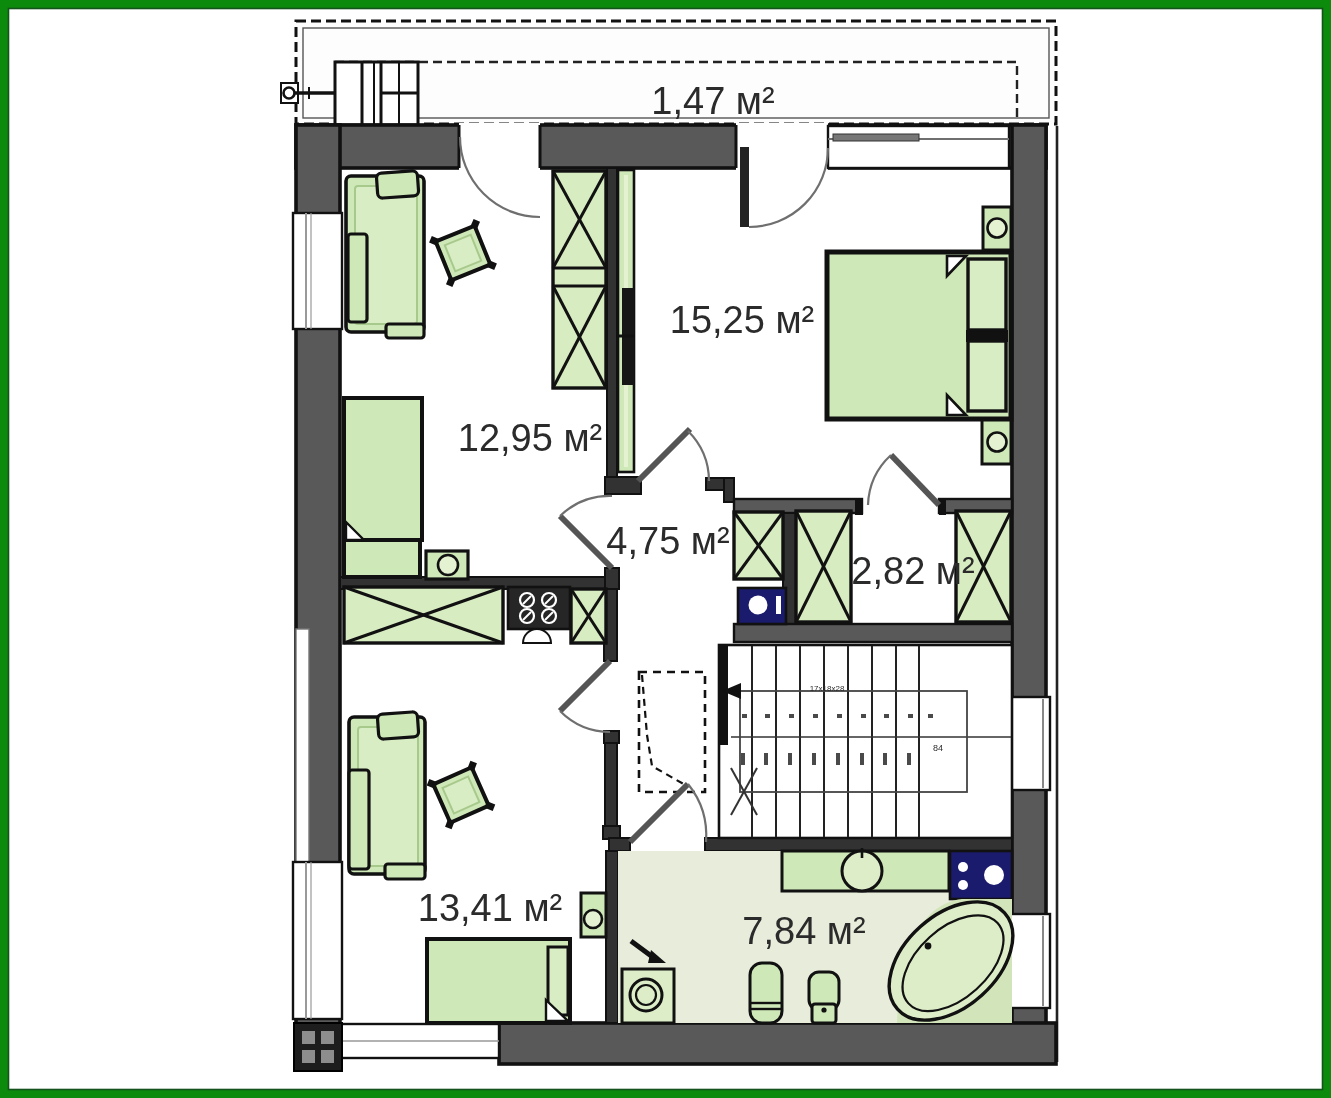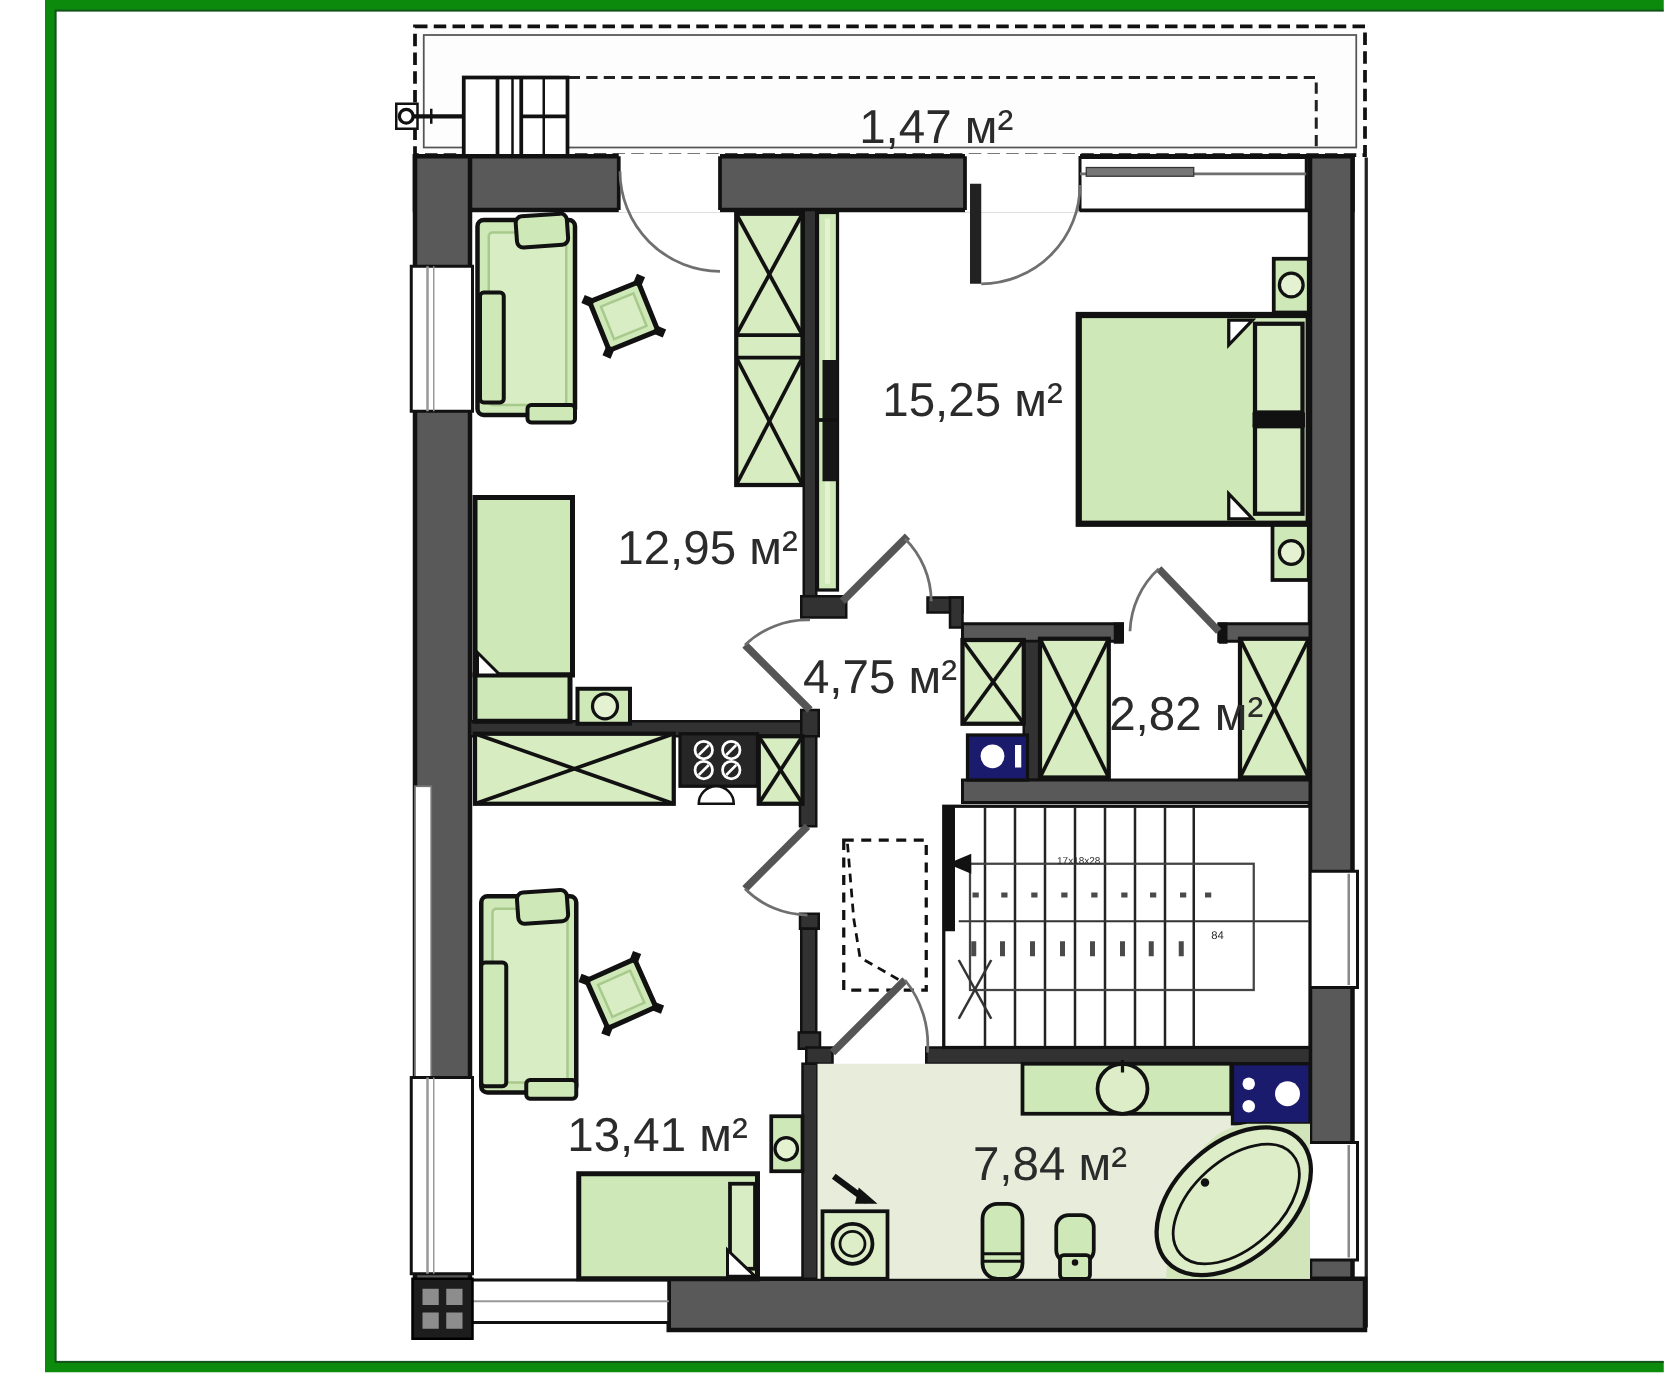--- a/index.html
+++ b/index.html
@@ -1,16 +1,16 @@
 <!DOCTYPE html>
 <html><head>
 <meta charset="utf-8">
 <style>
   html,body{margin:0;padding:0;background:#fff;}
-  .page{position:relative;width:1226px;height:1098px;background:#fff;padding-left:36px;}
+  .page{position:relative;width:1226px;height:1098px;background:#fff;}
   svg{display:block;}
   text{font-family:"Liberation Sans", sans-serif;fill:#2b2b2b;}
 </style>
 </head>
 <body>
 <div class="page">
 <svg width="1331" height="1098" viewBox="0 0 1331 1098">
 
 <rect x="0" y="0" width="1331" height="1098" fill="#ffffff"></rect>
 

